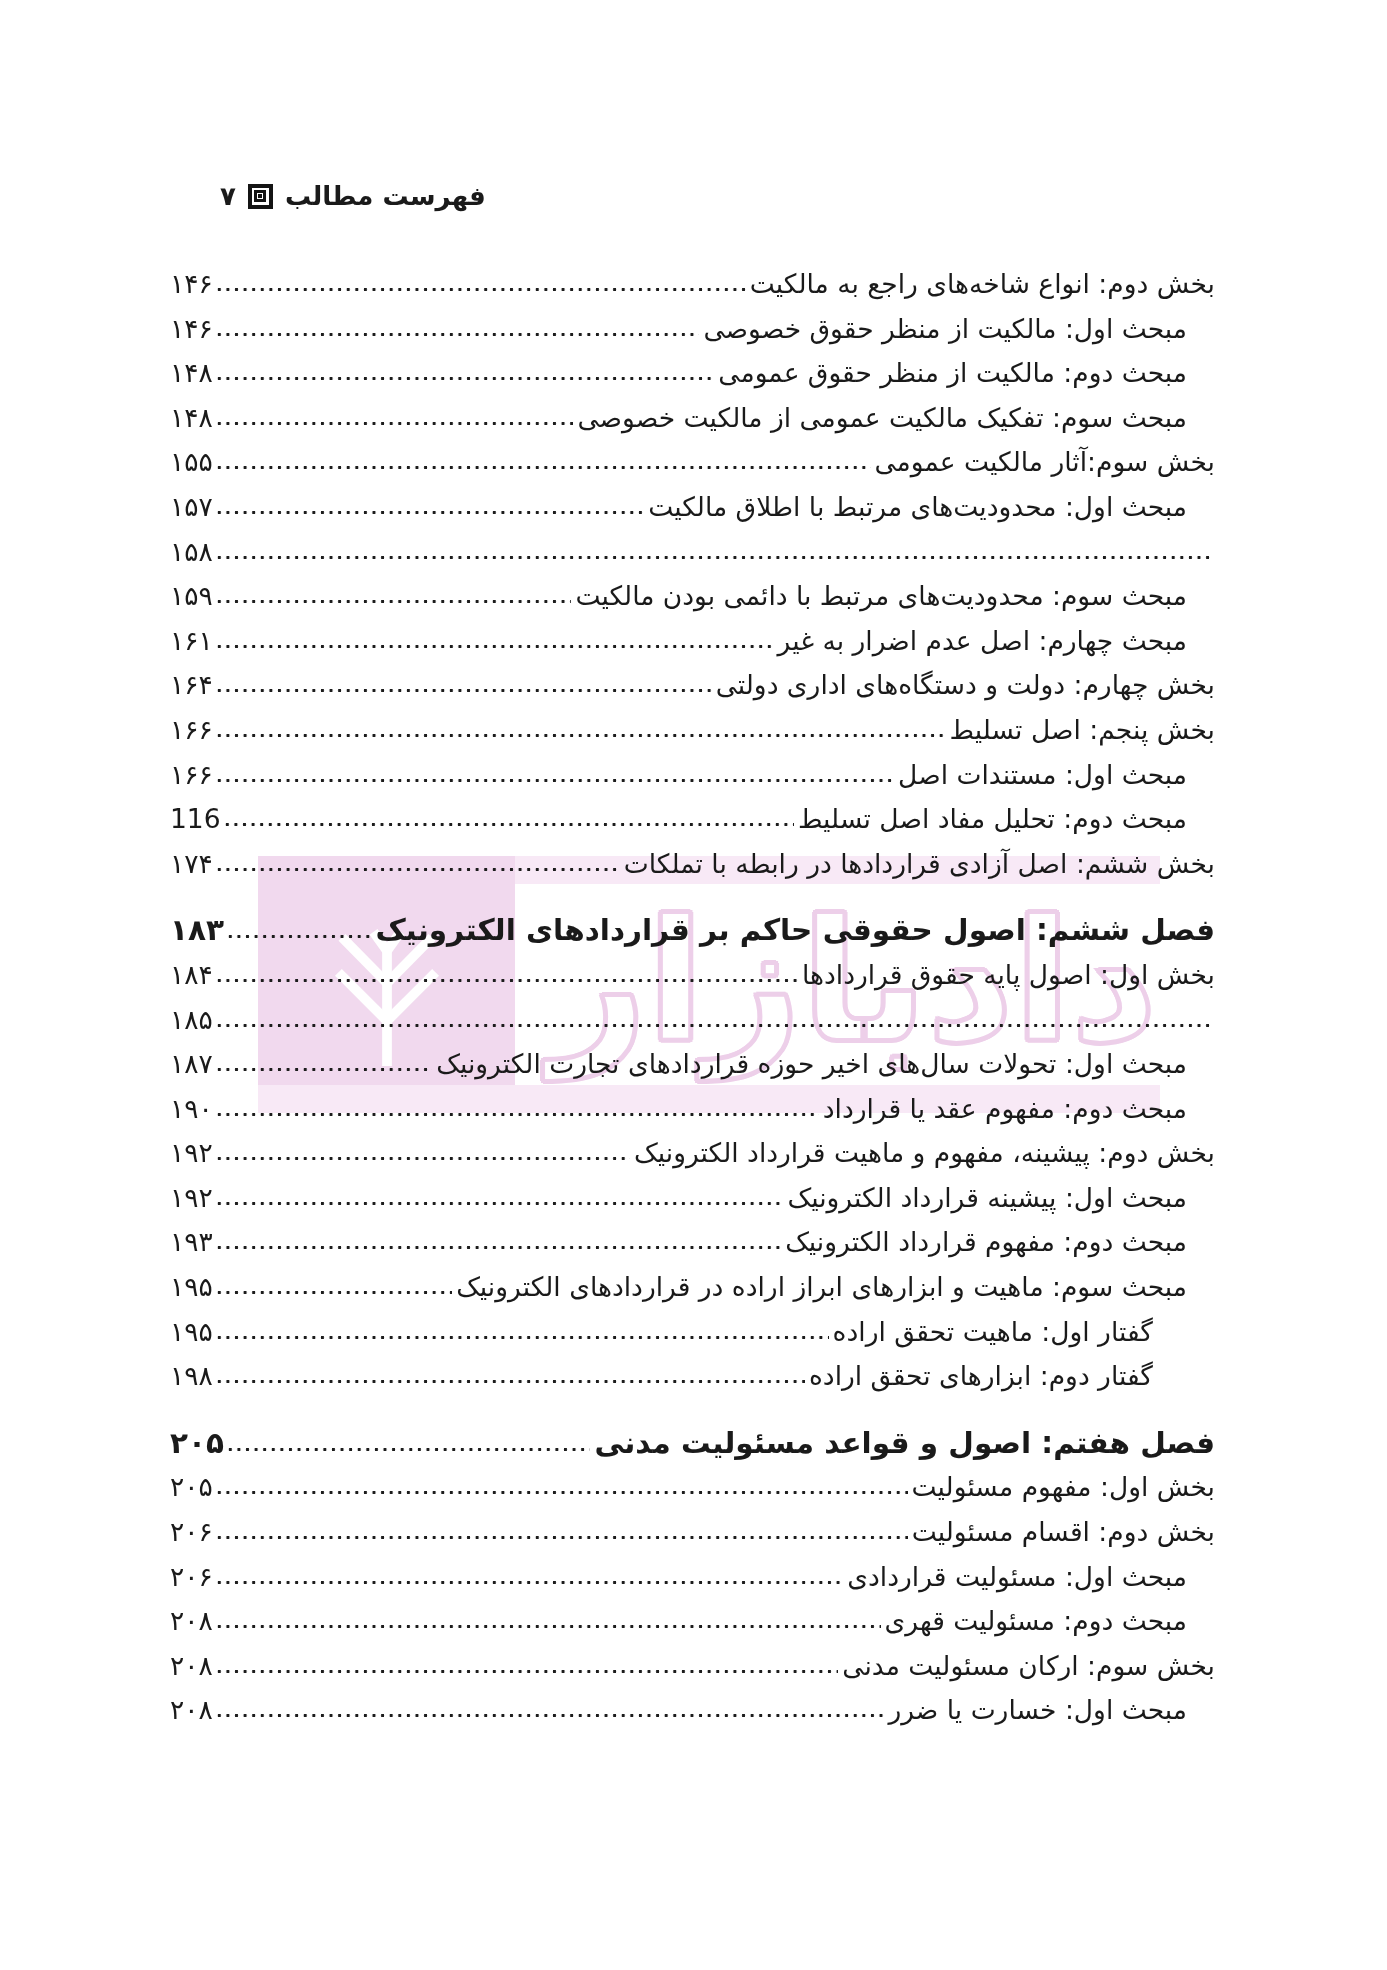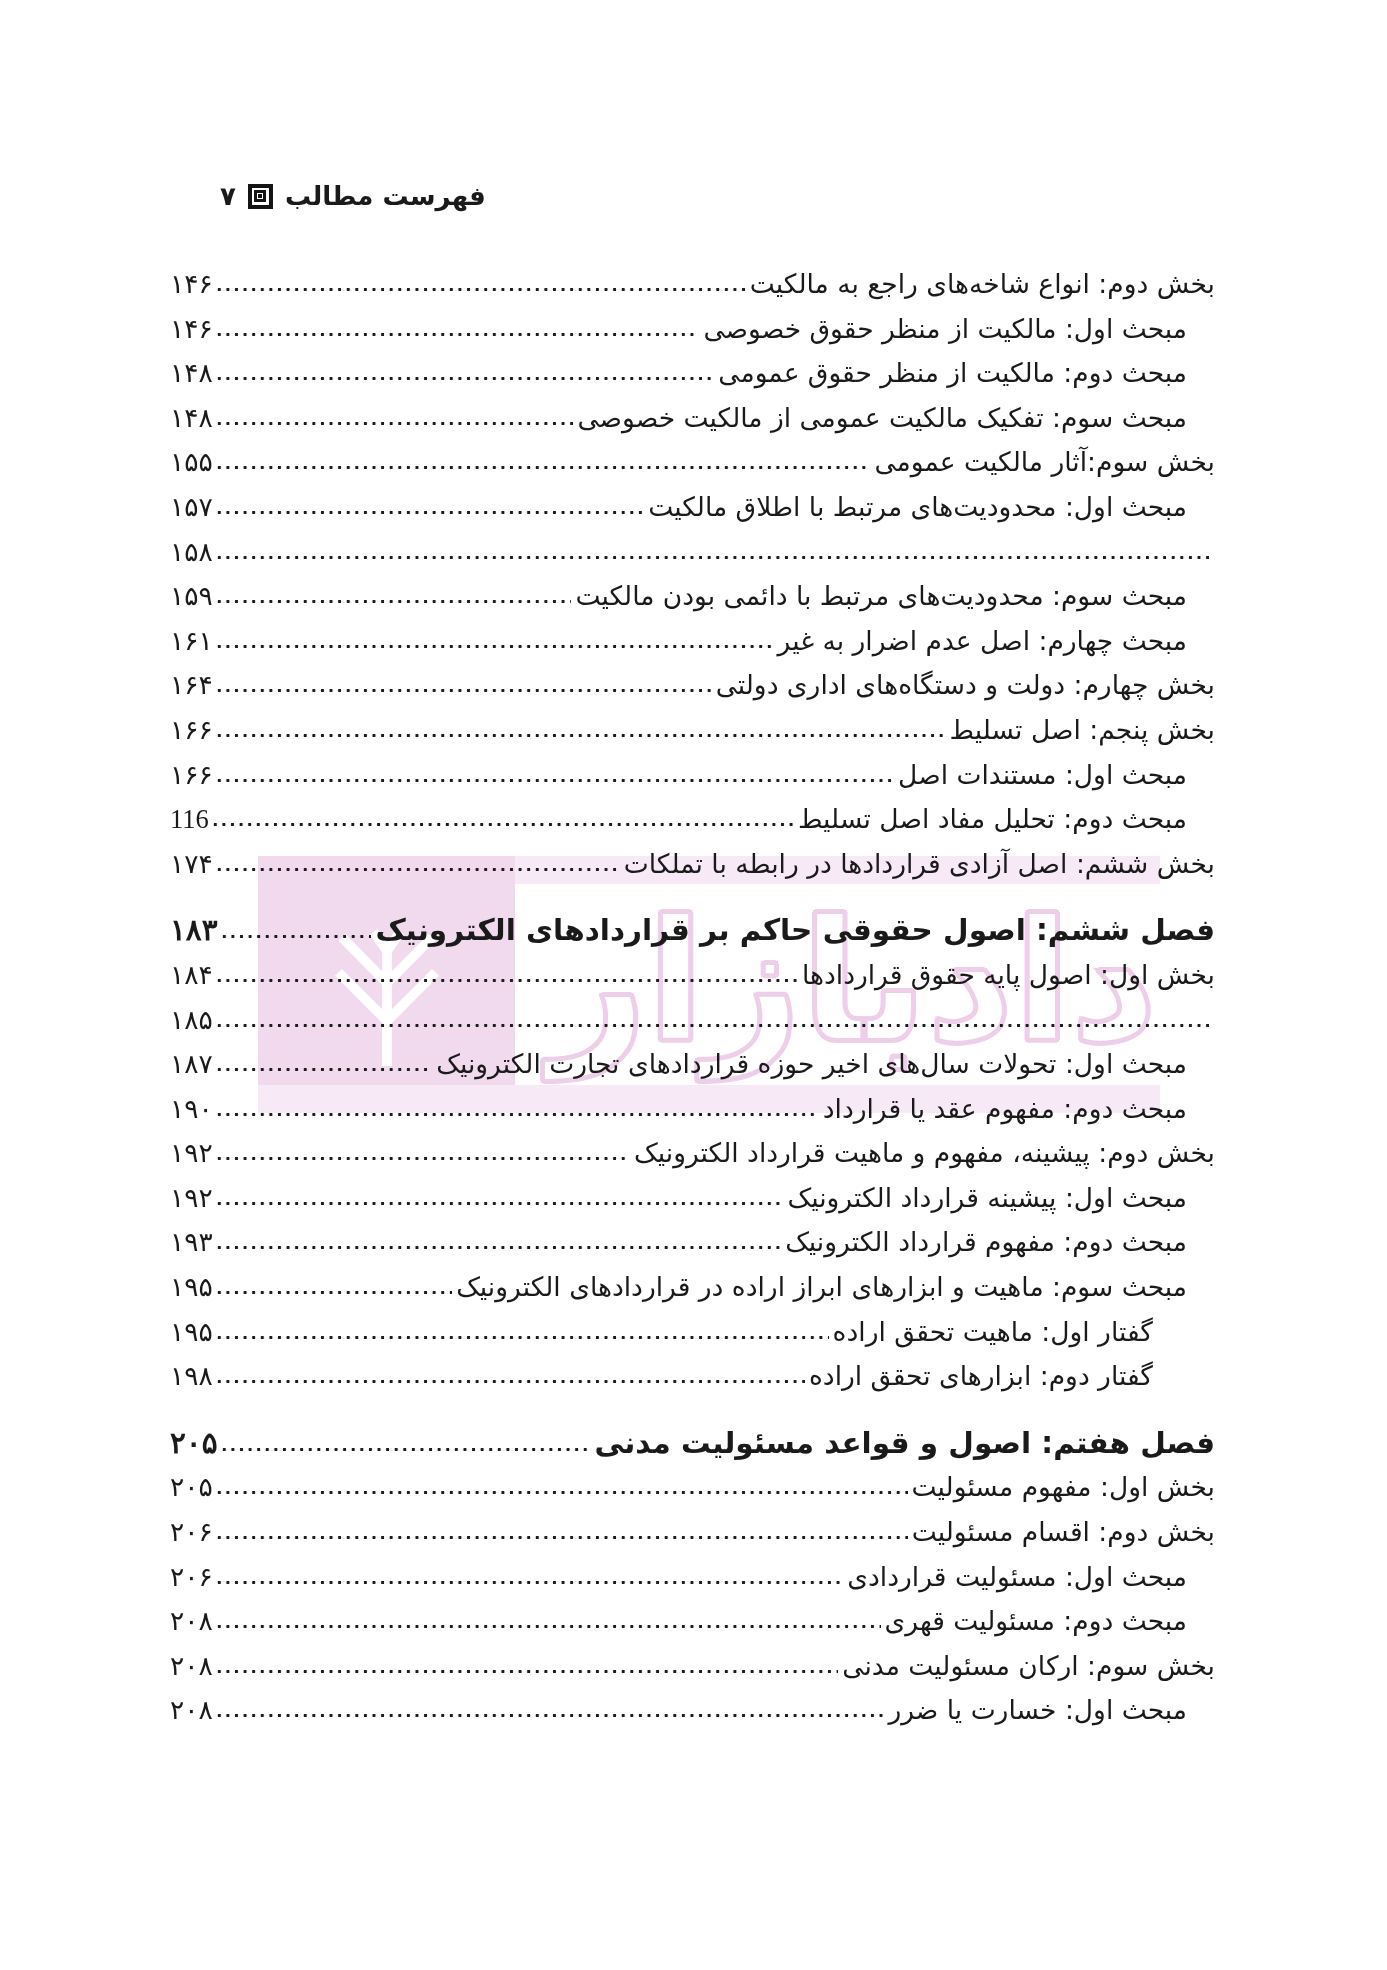--- a/index.html
+++ b/index.html
@@ -40,21 +40,21 @@
                 2px 2px #edcfe9,-2px 2px #edcfe9,2px -2px #edcfe9,-2px -2px #edcfe9;
   }
 
   
   .toc{position:absolute;top:262px;right:172px;left:170px;direction:rtl;z-index:1;}
   .toc-row{
     display:flex;align-items:baseline;
     height:44.6px;line-height:44.6px;font-size:26.5px;
   }
   .toc-row .t{white-space:nowrap;}
-  .toc-row .p{white-space:nowrap;font-family:Liberation Serif, serif;}
+  .toc-row .p{white-space:nowrap;}
   .toc-row .leader{
     flex:1 1 auto;height:7px;margin:0 4px 0 2px;
     background-image:radial-gradient(circle,#1c1c1c 1.55px,transparent 1.95px);
     background-size:8.6px 7px;background-repeat:repeat-x;background-position:left bottom;
   }
   .lv-topic  .t{padding-right:28px;}
   .lv-speech .t{padding-right:62px;}
   .lv-chapter{font-weight:bold;font-size:29.5px;margin-top:22px;}
 </style>
 </head>

